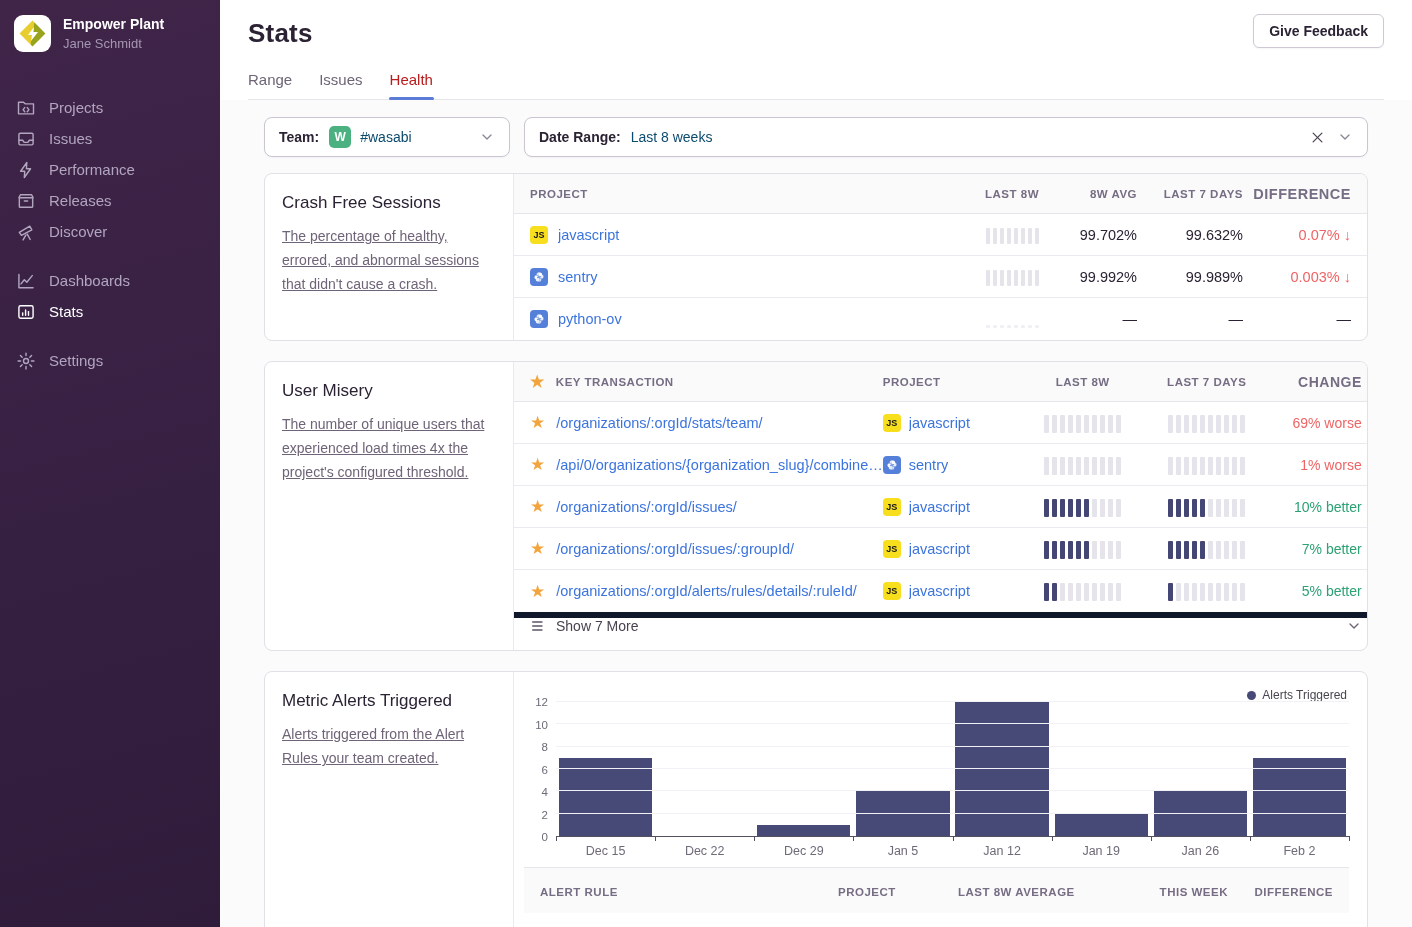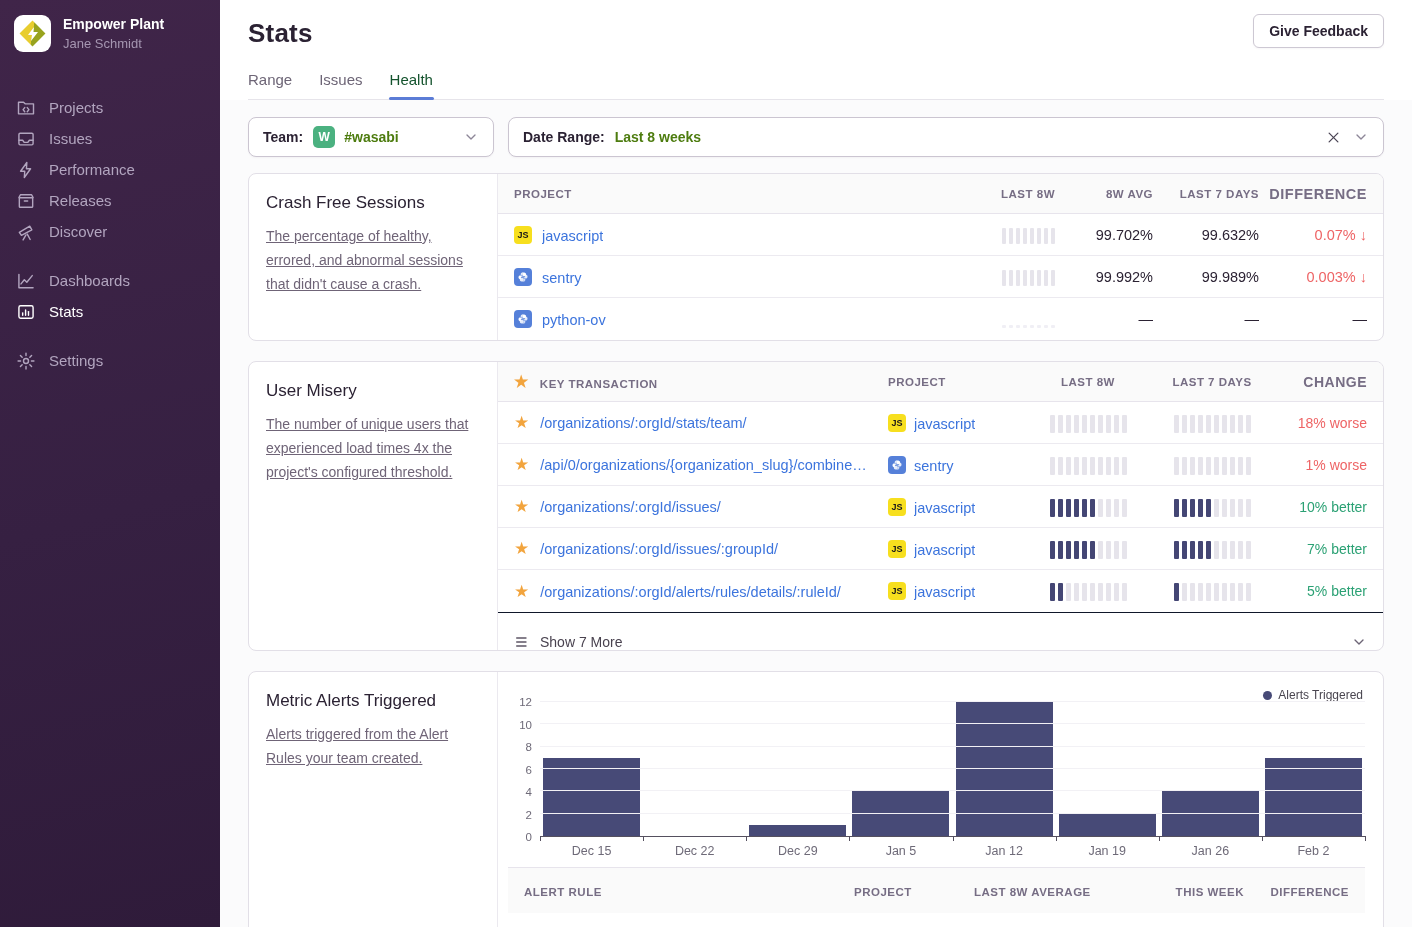--- a/index.html
+++ b/index.html
@@ -25,53 +25,53 @@
 
   
   .main { margin-left:220px; height:100%; display:flex; flex-direction:column; }
   .topbar { background:#fff; padding:18px 28px 0 28px; position:relative; }
   .page-title { font-size:26px; font-weight:bold; color:#2b2233; letter-spacing:.2px; }
   .feedback-btn { position:absolute; right:28px; top:14px; background:#fff; border:1px solid #cdc8d3;
     border-radius:6px; padding:8px 15px; font-size:14px; font-weight:bold; color:#2b2233; cursor:pointer;
     font-family:"Liberation Sans",sans-serif; box-shadow:0 1px 2px rgba(40,30,60,.04); }
   .tabs { display:flex; gap:27px; margin-top:22px; }
   .tab { font-size:15px; color:#6d6576; padding-bottom:11px; cursor:pointer; position:relative; }
-  .tab.active { color:#14532d; }
+  .tab.active { color:#b91c1c; }
   .tab.active::after { content:""; position:absolute; left:-1px; right:-1px; bottom:-1px; height:3px;
     background:#5b7cd6; border-radius:2px; }
   .tabbar-border { border-bottom:1px solid #e6e4ea; }
 
-  .content { flex:1; background:#fbfbfc; padding:17px 28px; overflow:hidden; }
+  .content { flex:1; background:#fbfbfc; padding:17px 44px; overflow:hidden; }
 
   
   .filters { display:flex; gap:14px; margin-bottom:16px; }
   .filter-box { background:#fff; border:1px solid #cbc5d1; border-radius:8px; height:40px;
     display:flex; align-items:center; padding:0 14px; box-shadow:0 1px 2px rgba(40,30,60,.04); cursor:pointer; }
   .filter-box .flabel { font-weight:bold; font-size:14px; margin-right:10px; }
-  .filter-box .fvalue { font-size:14px; color:#4d7c0f;font-weight:bold; }
+  .filter-box .fvalue { font-size:14px; color:#0c4a6e; }
   .team-box { width:246px; }
   .date-box { flex:1; }
   .avatar { width:22px; height:22px; border-radius:5px; background:#4bb180; color:#fff; font-size:12px;
     font-weight:bold; display:flex; align-items:center; justify-content:center; margin-right:9px; }
   .spacer { flex:1; }
   .ficon { color:#4a4454; display:flex; align-items:center; margin-left:12px; cursor:pointer; }
   .ficon.dim { color:#8d8698; }
 
   
   .panel { display:grid; grid-template-columns:249px 1fr; background:#fff; border:1px solid #e2dfe7;
     border-radius:8px; margin-bottom:20px; overflow:hidden; }
   .panel-left { border-right:1px solid #ebe9ef; padding:19px 17px; }
   .panel-title { font-size:17px; color:#2b2233; margin-bottom:11px; }
   .panel-desc { font-size:14px; color:#6f6477; line-height:1.72;text-decoration:underline; }
 
   .thead { display:flex; align-items:center; height:40px; padding:0 16px; background:#fafafa;
     border-bottom:1px solid #e7e4ec; color:#766d84; font-size:11.5px; font-weight:bold; letter-spacing:.5px; }
   .trow { display:flex; align-items:center; height:42px; padding:0 16px; border-bottom:1px solid #eceaf0; }
   .trow:last-child { border-bottom:none; }
-  .cell { display:flex; align-items:flex-end; }
+  .cell { display:flex; align-items:center; }
   .plink { color:#3c74dd; font-size:14.5px; text-decoration:none; cursor:pointer; white-space:nowrap;
     overflow:hidden; text-overflow:ellipsis; }
   .val { font-size:14.5px; color:#2b2233; justify-content:flex-end; }
   .badge { width:18px; height:18px; border-radius:4px; flex:0 0 auto; display:flex; align-items:center;
     justify-content:center; }
   .badge.js { background:#f7df1e; color:#16161a; font-size:9px; font-weight:bold; }
   .badge.py { background:#5580d9; }
 
   
   .crash .c-proj { flex:1; gap:10px; min-width:0; }
@@ -93,21 +93,21 @@
   .misery .c-proj2 { width:150px; gap:8px; }
   .misery .c-l8w2  { width:100px; justify-content:center; }
   .misery .c-l7d2  { width:100px; justify-content:center; margin-left:24px; }
   .misery .c-chg   { width:105px; justify-content:flex-end; text-align:right; font-size:14px; }
   .bars { display:flex; gap:3px; align-items:flex-end; height:20px; }
   .bars i { width:5px; height:18px; background:#e6e4eb; border-radius:1px; }
   .bars i.fill { background:#444674; }
   .star { color:#f2a43d; font-size:17px; line-height:1; cursor:pointer; }
   .thead .star { font-size:16px; cursor:default; }
 
-  .show-more { display:flex; align-items:flex-end; height:38px; padding:0 16px; border-top:1px solid #0f172a;
+  .show-more { display:flex; align-items:flex-start; height:38px; padding:0 16px; border-top:6px solid #0f172a;
     font-size:14px; color:#49424f; cursor:pointer; }
   .show-more .sm-icon { margin-right:10px; color:#5d5666; display:flex; }
   .show-more .chev { margin-left:auto; color:#6d6576; display:flex; }
 
   
   .chart-col { position:relative; padding:0 18px 0 10px; }
   .legend { position:absolute; top:16px; right:20px; display:flex; align-items:center; gap:6px;
     font-size:12px; color:#49454f; }
   .legend .dot { width:9px; height:9px; border-radius:50%; background:#444674; }
   .chart-area { display:flex; margin-top:30px; }
@@ -408,21 +408,21 @@
                   <i></i>
                   <i></i>
                   <i></i>
                   <i></i>
                   <i></i>
                   <i></i>
                   <i></i>
                   <i></i>
                 </div>
               </div>
-              <div class="c-chg cell neg">18% worse</div>
+              <div class="c-chg cell neg">69% worse</div>
             </div>
             <div class="trow">
               <div class="c-trans cell">
                 <span class="star">★</span>
                 <a class="plink">/api/0/organizations/{organization_slug}/combine…</a>
               </div>
               <div class="c-proj2 cell">
                 <span class="badge py">
                   <svg width="12" height="12" viewBox="0 0 24 24">
                     <path fill="#fff" d="M12 3c-2.8 0-4.5 1.2-4.5 3.2V8h4.7v.9H6.4C4.4 8.9 3 10.2 3 12.6c0 2.3 1.2 3.7 3.2 3.7h1.5v-2.4c0-1.9 1.6-3.4 3.6-3.4h4c1.7 0 3-1.4 3-3.1V6.2C18.3 4.2 15.8 3 12 3zm-1.9 2.1a1 1 0 110 2 1 1 0 010-2z"></path>

